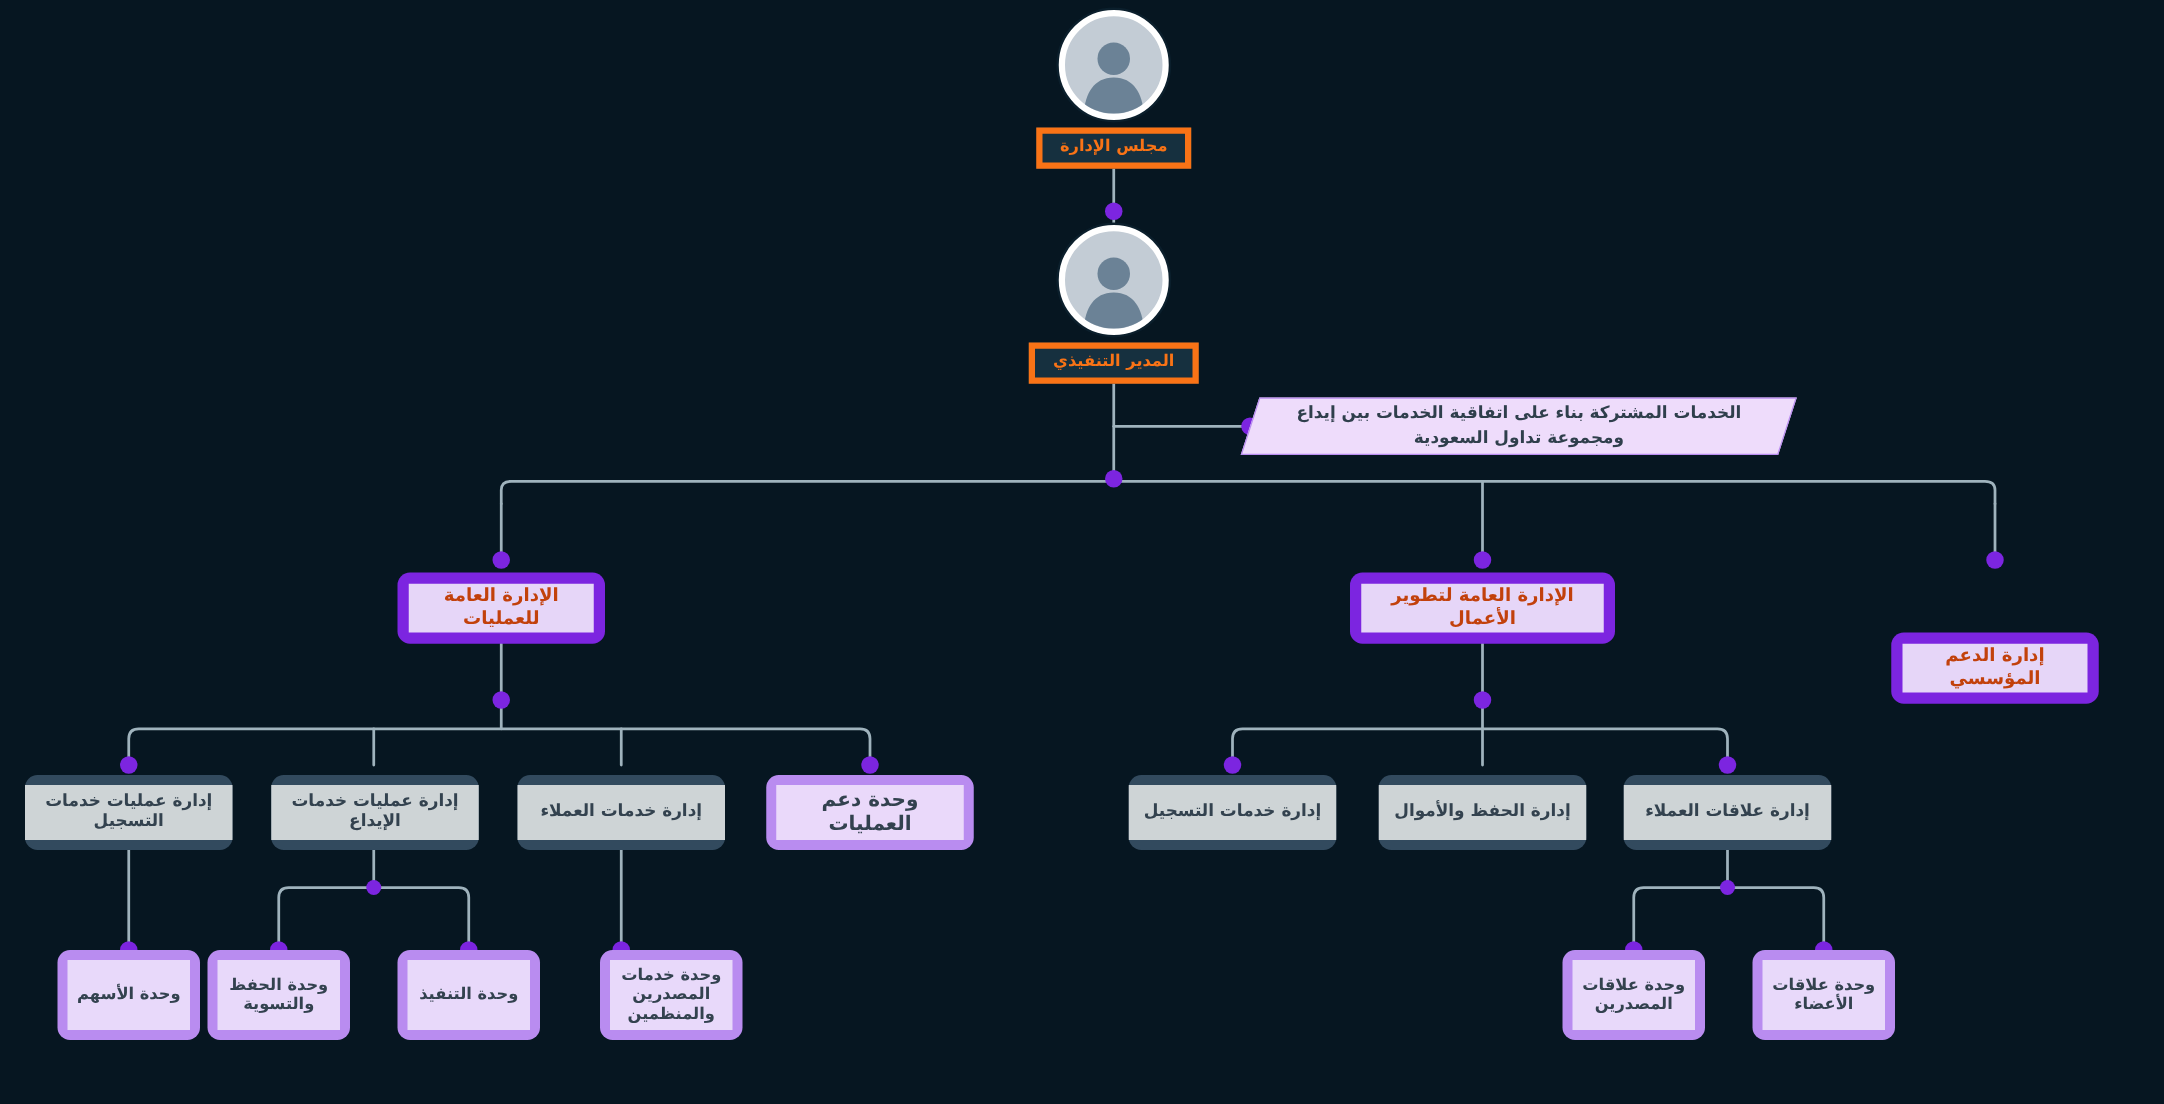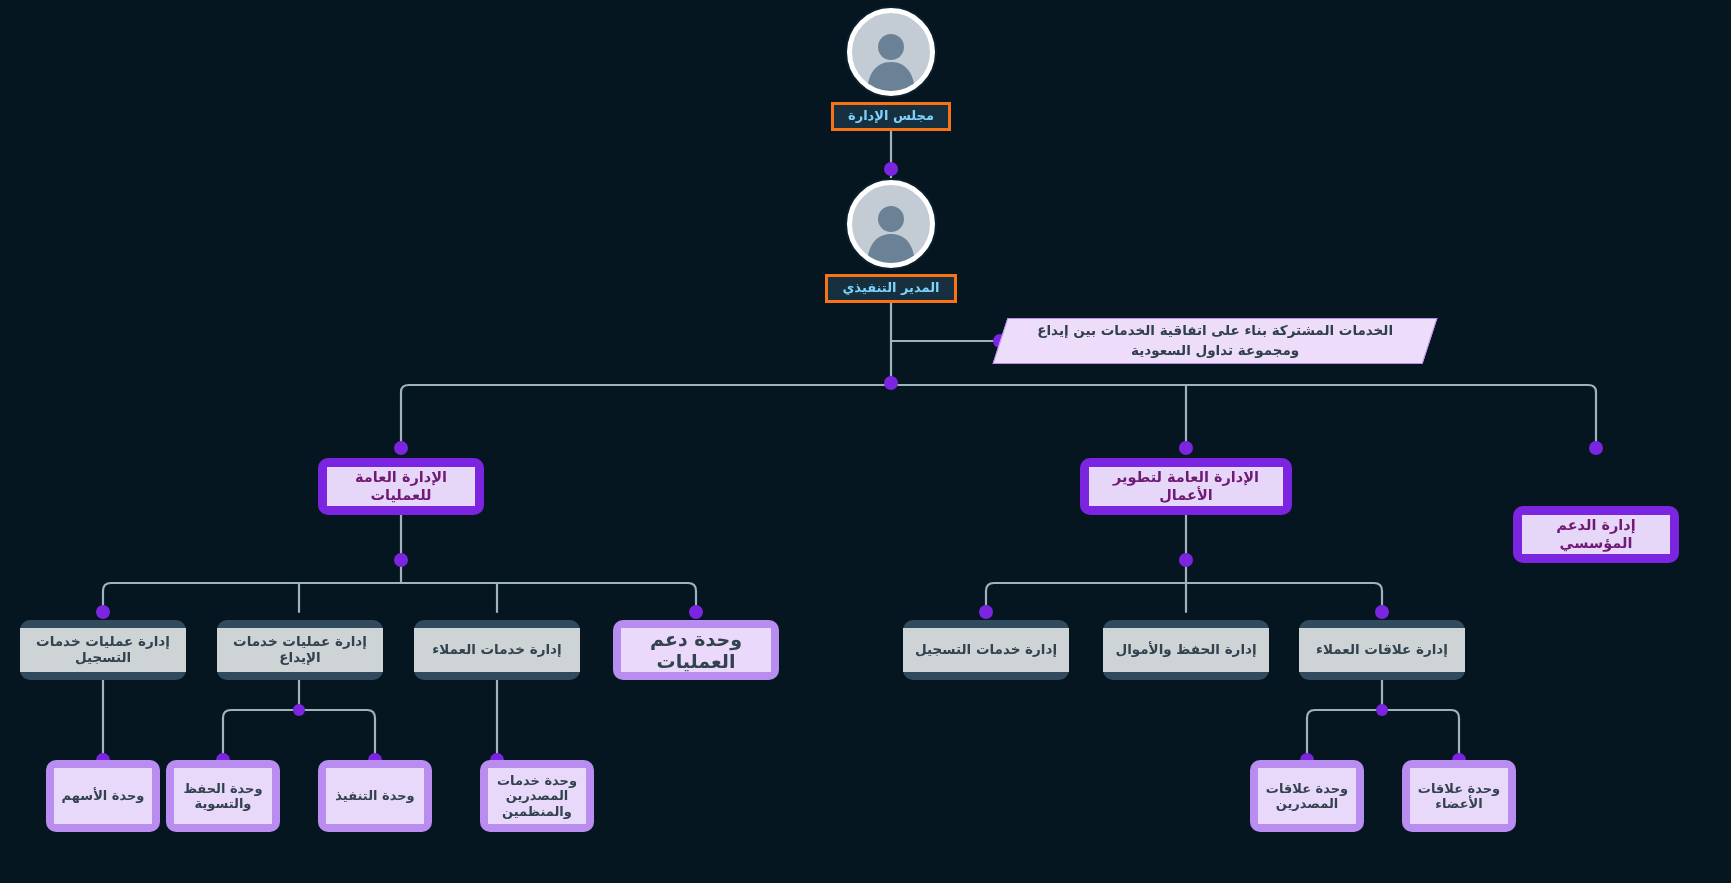--- a/index.html
+++ b/index.html
@@ -24,22 +24,22 @@
     background:#c3ccd5;
     border:5px solid #ffffff;
     box-shadow:0 0 0 2px #0b1f2c;
     display:flex;align-items:flex-end;justify-content:center;
     overflow:hidden;
   }
   .avatar svg{display:block;}
   .person-label{
     margin-top:6px;
     background:#16303f;
-    border:3px solid #f97316;
-    color:#7dd3fc;
+    border:5px solid #f97316;
+    color:#f97316;
     font-size:13px;font-weight:bold;
     padding:3px 14px 4px 14px;
     white-space:nowrap;
     line-height:1.25;
   }
 
   
   .shell{
     border-radius:10px;
     display:flex;align-items:center;justify-content:center;
@@ -47,31 +47,31 @@
   }
   .inner{
     display:flex;align-items:center;justify-content:center;
     text-align:center;
     box-sizing:border-box;
     line-height:1.18;
   }
 
   
   .lvl2 .shell{background:#7c25e0;padding:9px 9px;}
-  .lvl2 .inner{background:#e6d6f8;color:#701a75;font-size:14.5px;font-weight:bold;
+  .lvl2 .inner{background:#e6d6f8;color:#c2410c;font-size:14.5px;font-weight:bold;
                padding:7px 12px;width:100%;height:100%;}
 
   
   .slate .shell{background:#324a5e;padding:8px 0;}
   .slate .inner{background:#ced4d6;color:#33424f;font-size:13.5px;font-weight:bold;
                padding:6px 10px;width:100%;height:100%;}
 
   
   .violet .shell{background:#b98cf0;padding:8px 8px;}
-  .violet .inner{background:#ead9fa;color:#33424f;font-size:19px;font-weight:bold;
+  .violet .inner{background:#ead9fa;color:#33424f;font-size:16px;font-weight:bold;
                padding:6px 10px;width:100%;height:100%;}
 
   
   .unit .shell{background:#b98cf0;padding:8px 8px;}
   .unit .inner{background:#e8d9fa;color:#33424f;font-size:13px;font-weight:bold;
                padding:5px 6px;width:100%;height:100%;}
 
   
   .note{
     position:absolute;

